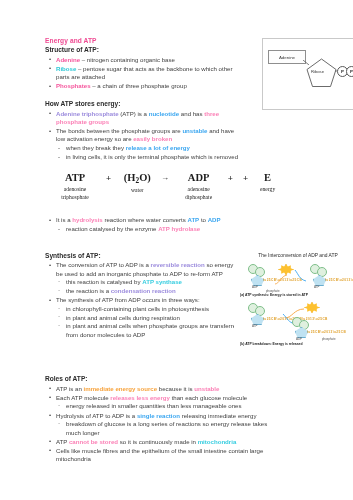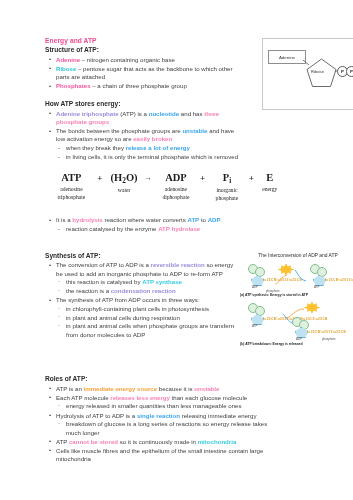--- a/index.html
+++ b/index.html
@@ -112,25 +112,20 @@
         <div class="eq-big"><span>(H</span><sub>2</sub><span>O)</span></div>
         <div class="eq-sub">water</div>
       </div>
       <div class="eq-op" style="width:20px;text-align:center;font-size:8px">→</div>
       <div class="eq-term" style="width:50px">
         <div class="eq-big">ADP</div>
         <div class="eq-sub">adenosine</div>
         <div class="eq-sub">diphosphate</div>
       </div>
       <div class="eq-op" style="width:16px;text-align:center">+</div>
-      <div class="eq-term" style="width:44px">
-        <div class="eq-big"><span>P</span><sub>i</sub></div>
-        <div class="eq-sub">inorganic</div>
-        <div class="eq-sub">phosphate</div>
-      </div>
       <div class="eq-op" style="width:16px;text-align:center">+</div>
       <div class="eq-term" style="width:30px">
         <div class="eq-big">E</div>
         <div class="eq-sub">energy</div>
       </div>
     </div>
   </div>
 
   <div class="col" style="top:215px">
     <ul>

